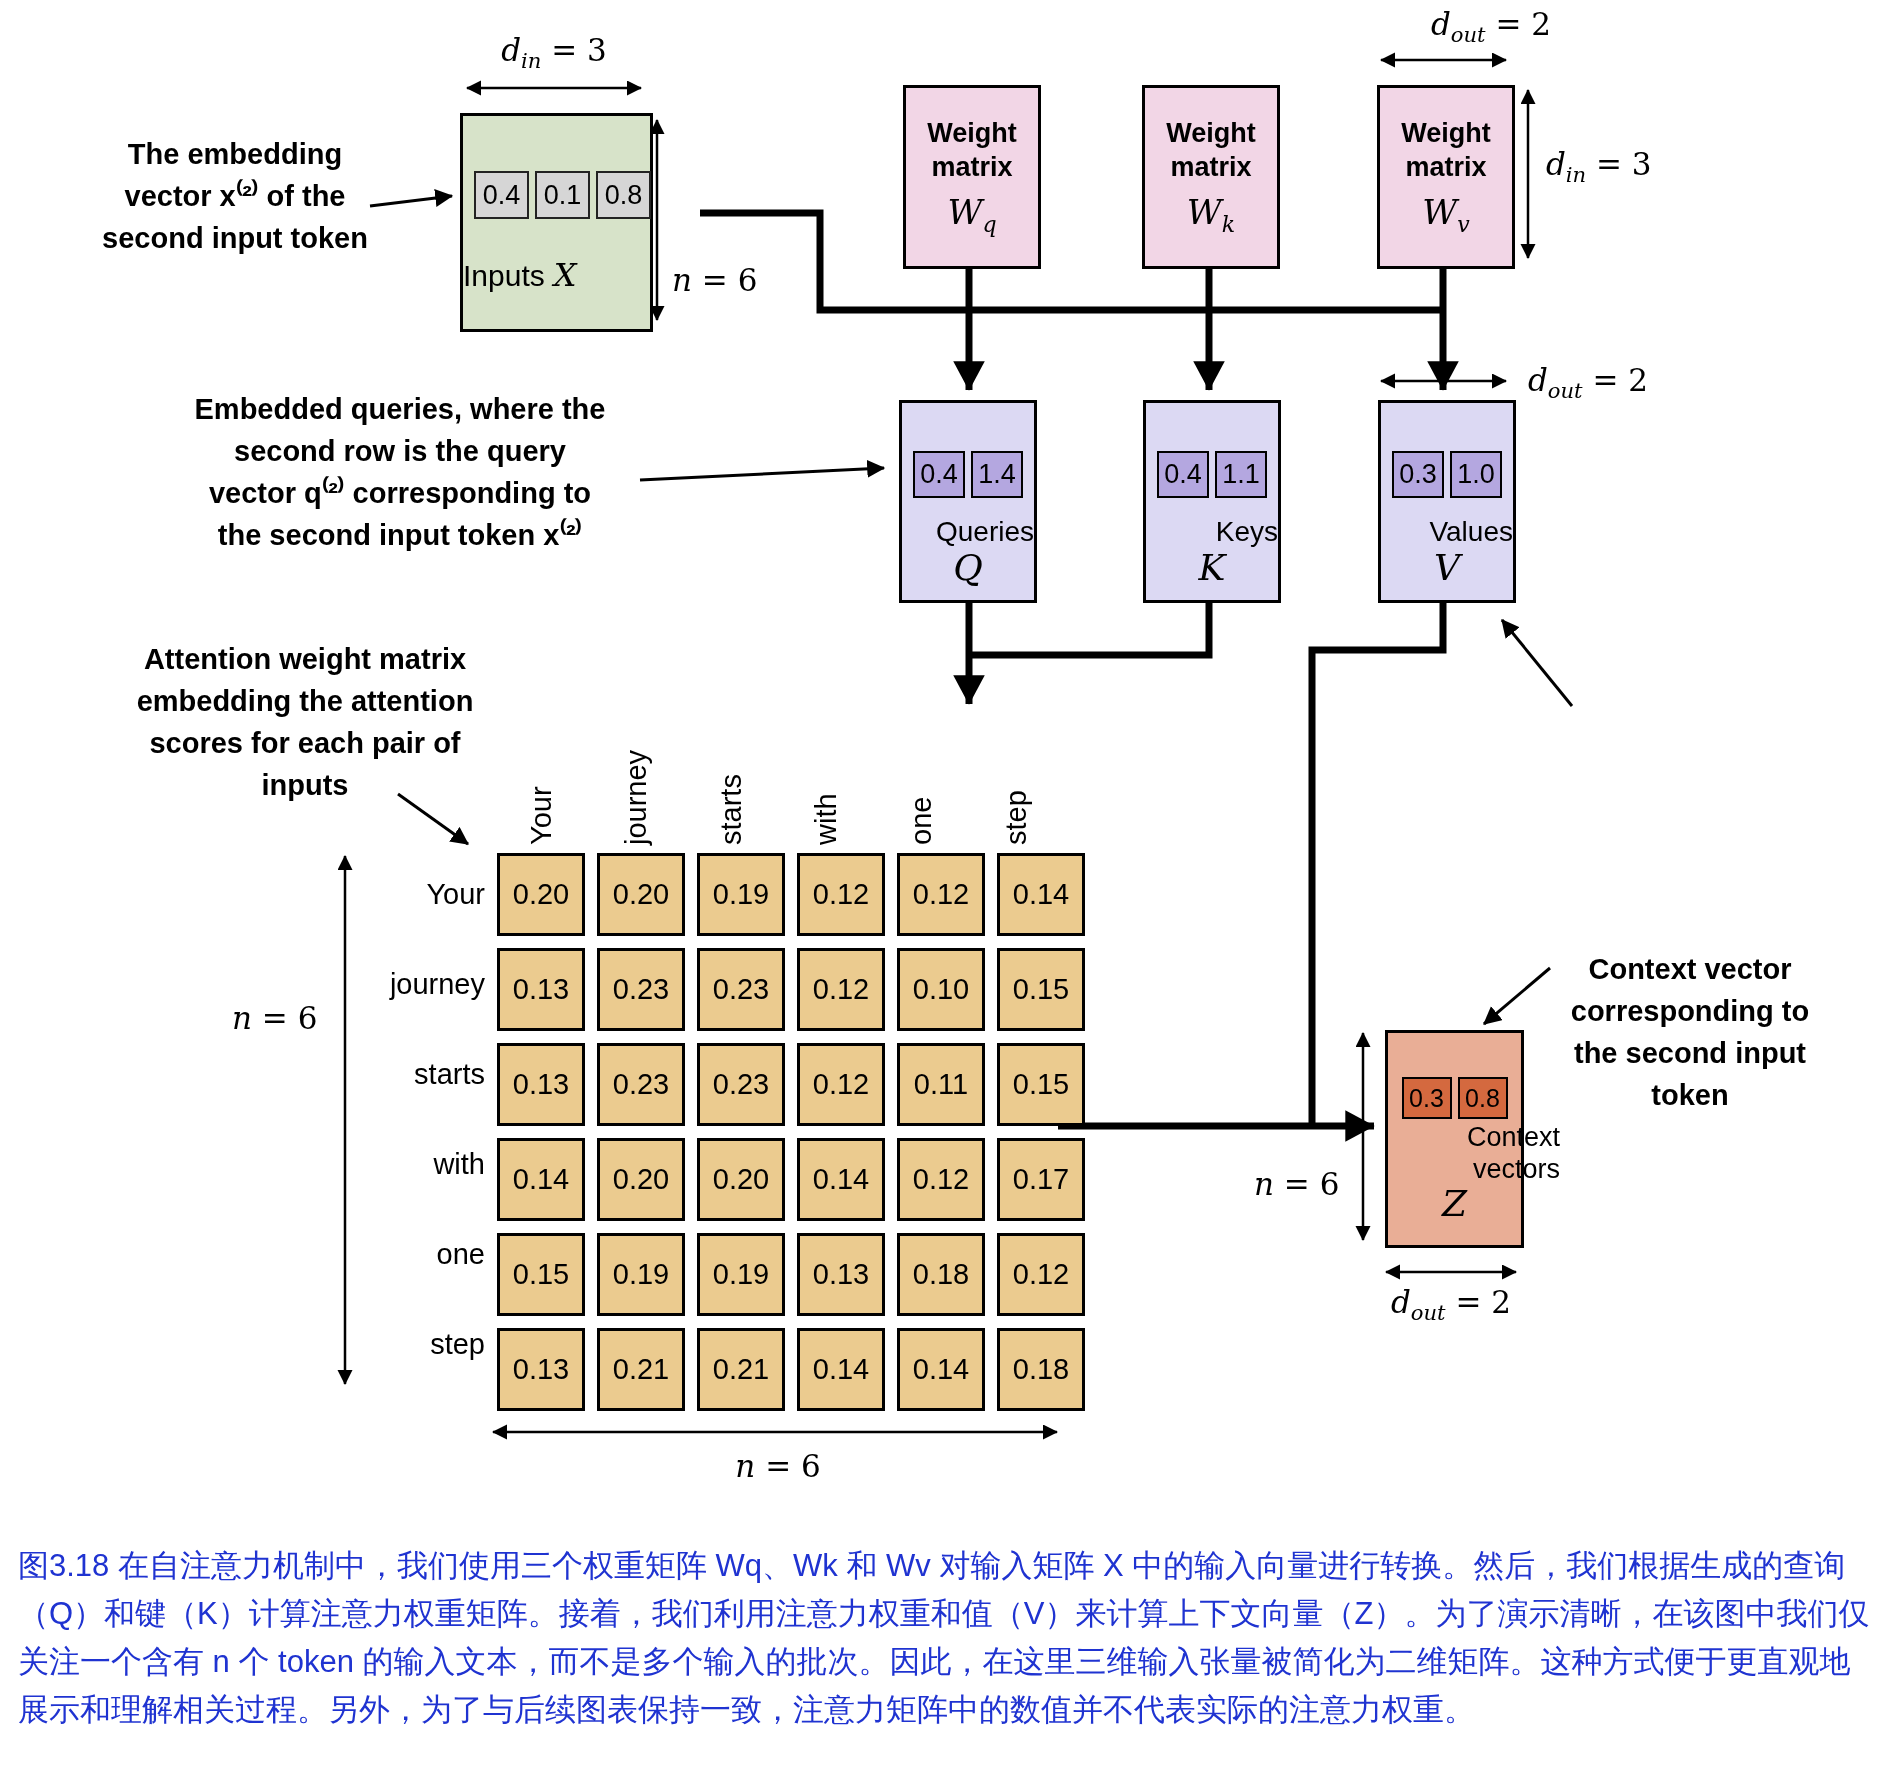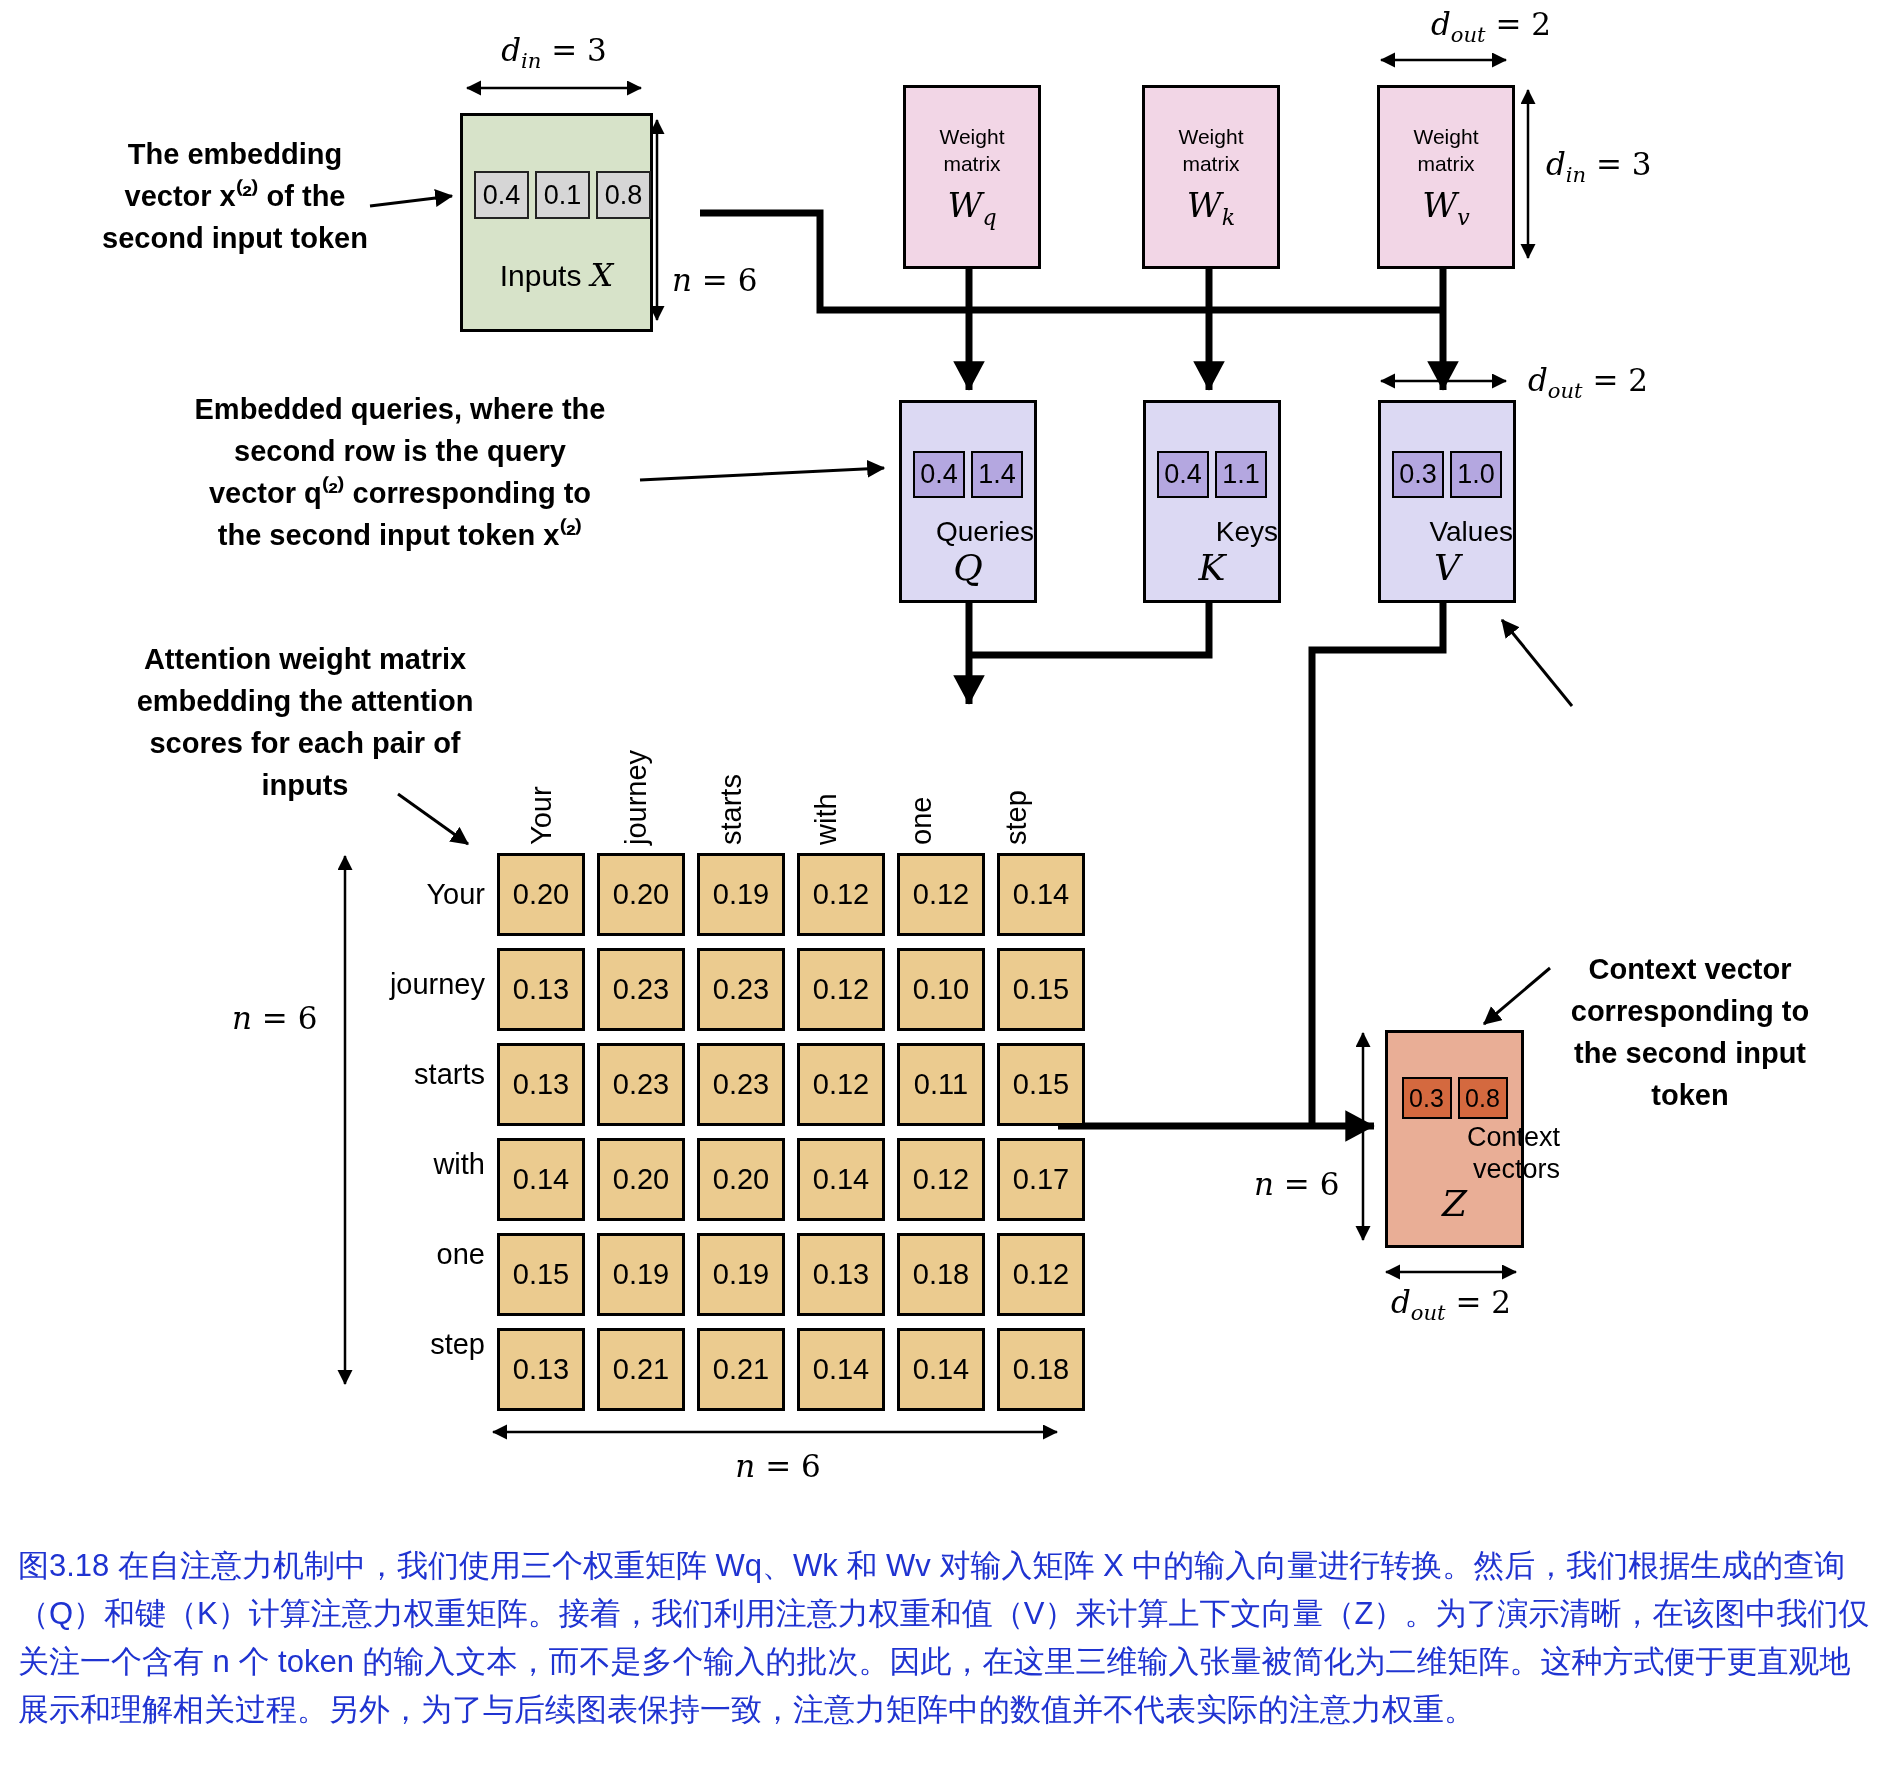--- a/index.html
+++ b/index.html
@@ -8,29 +8,29 @@
   svg.arrows { position:absolute; left:0; top:0; z-index:1; pointer-events:none; }
 
   
   .cell { display:flex; align-items:center; justify-content:center; font-size:27px; }
 
   
   .ibox { position:absolute; left:460px; top:113px; width:187px; height:213px;
           background:#d7e3c9; border:3px solid #000; z-index:2; }
   .ibox .cells { position:absolute; top:55px; left:11px; display:flex; gap:6px; }
   .ibox .cell { width:51px; height:44px; background:#d6d6d6; border:2.5px solid #222; }
-  .ibox .ilabel { position:absolute; top:140px; width:100%; text-align:center; font-size:30px; }
+  .ibox .ilabel { position:absolute; top:140px; width:100%; font-size:30px; }
   .sym-serif { font-family:"DejaVu Serif",serif; font-style:italic; }
   .ibox .isym { margin-left:9px; font-size:32px; }
 
   
   .wbox { position:absolute; top:85px; width:132px; height:178px; background:#f2d6e6;
           border:3px solid #000; display:flex; flex-direction:column; align-items:center;
           justify-content:center; gap:8px; z-index:2; }
-  .wlabel { font-size:21px; line-height:1.25; text-align:center; white-space:pre-line; }
+  .wlabel { font-size:27px; line-height:1.25; text-align:center; white-space:pre-line;font-weight:bold; }
   .wsym { font-family:"DejaVu Serif",serif; font-style:italic; font-size:34px; }
   .wsym sub, .qsym sub { font-size:0.65em; }
 
   
   .qbox { position:absolute; top:400px; width:132px; height:197px; background:#dcd9f3;
           border:3px solid #000; z-index:2; }
   .qbox .cells { position:absolute; top:48px; left:50%; transform:translateX(-50%); display:flex; gap:6px; }
   .qbox .cell { width:48px; height:43px; background:#b4a7e0; border:2.5px solid #000; }
   .qlabel { position:absolute; top:113px; width:100%; text-align:right; font-size:28px; }
   .qsym { position:absolute; top:144px; width:100%; text-align:center;

